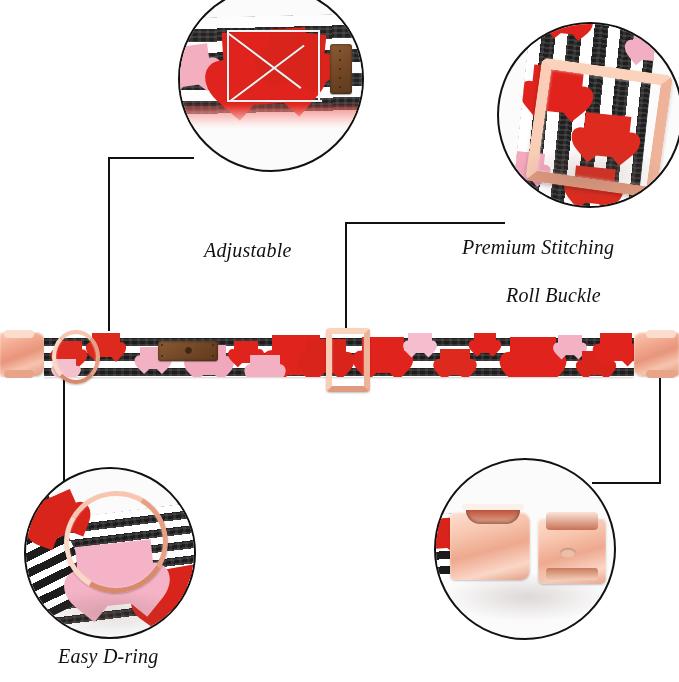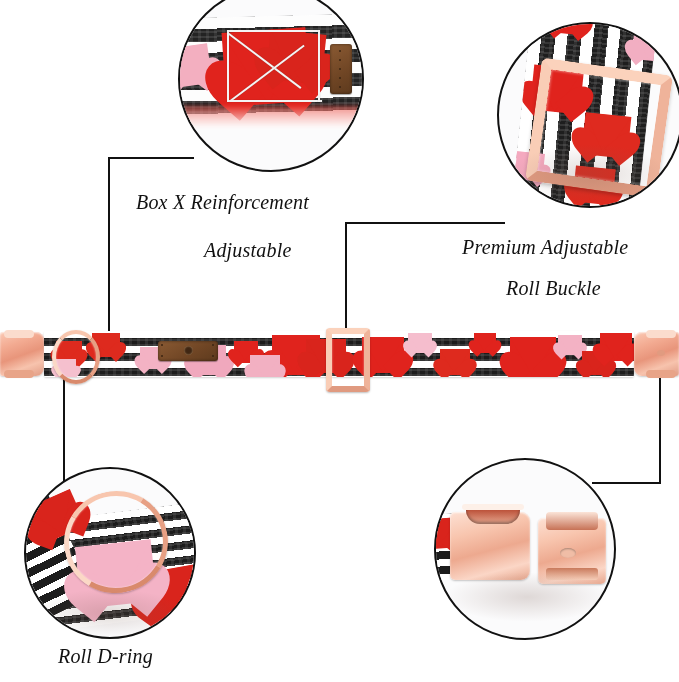--- a/index.html
+++ b/index.html
@@ -354,22 +354,21 @@
                 border:6px solid;border-radius:4px;
                 border-color:#fbd2bc #efb39a #e09a80 #f9cdb6;
                 box-shadow:0 1px 2px rgba(0,0,0,.25),inset 0 0 2px rgba(255,255,255,.6);"></div>
 
     <div class="metal" style="left:634px;top:6px;width:45px;height:44px;border-radius:8px 3px 3px 8px;"></div>
     <div style="position:absolute;left:646px;top:4px;width:30px;height:8px;border-radius:4px;background:#fbdccd;"></div>
     <div style="position:absolute;left:646px;top:44px;width:30px;height:8px;border-radius:4px;background:#e8a488;"></div>
     <div style="position:absolute;left:657px;top:24px;width:8px;height:6px;border-radius:50%;background:#e19b80;"></div>
   </div>
 
-  <div class="label l1" style="left:136px;top:191px;">Box X Reinforcement</div>
   <div class="label l2" style="left:204px;top:239px;">Adjustable</div>
 
-  <div class="label l1" style="left:462px;top:236px;">Premium Adjustable</div>
-  <div class="label l2" style="left:506px;top:277px;">Roll Buckle</div>
-
-  <div class="label l1" style="left:58px;top:645px;">Roll D-ring</div>
+  <div class="label l1" style="left:462px;top:236px;">Premium Stitching</div>
+  <div class="label l2" style="left:506px;top:284px;">Roll Buckle</div>
+
+  <div class="label l1" style="left:58px;top:645px;">Easy D-ring</div>
 
 
 </div>
 
 </body></html>

